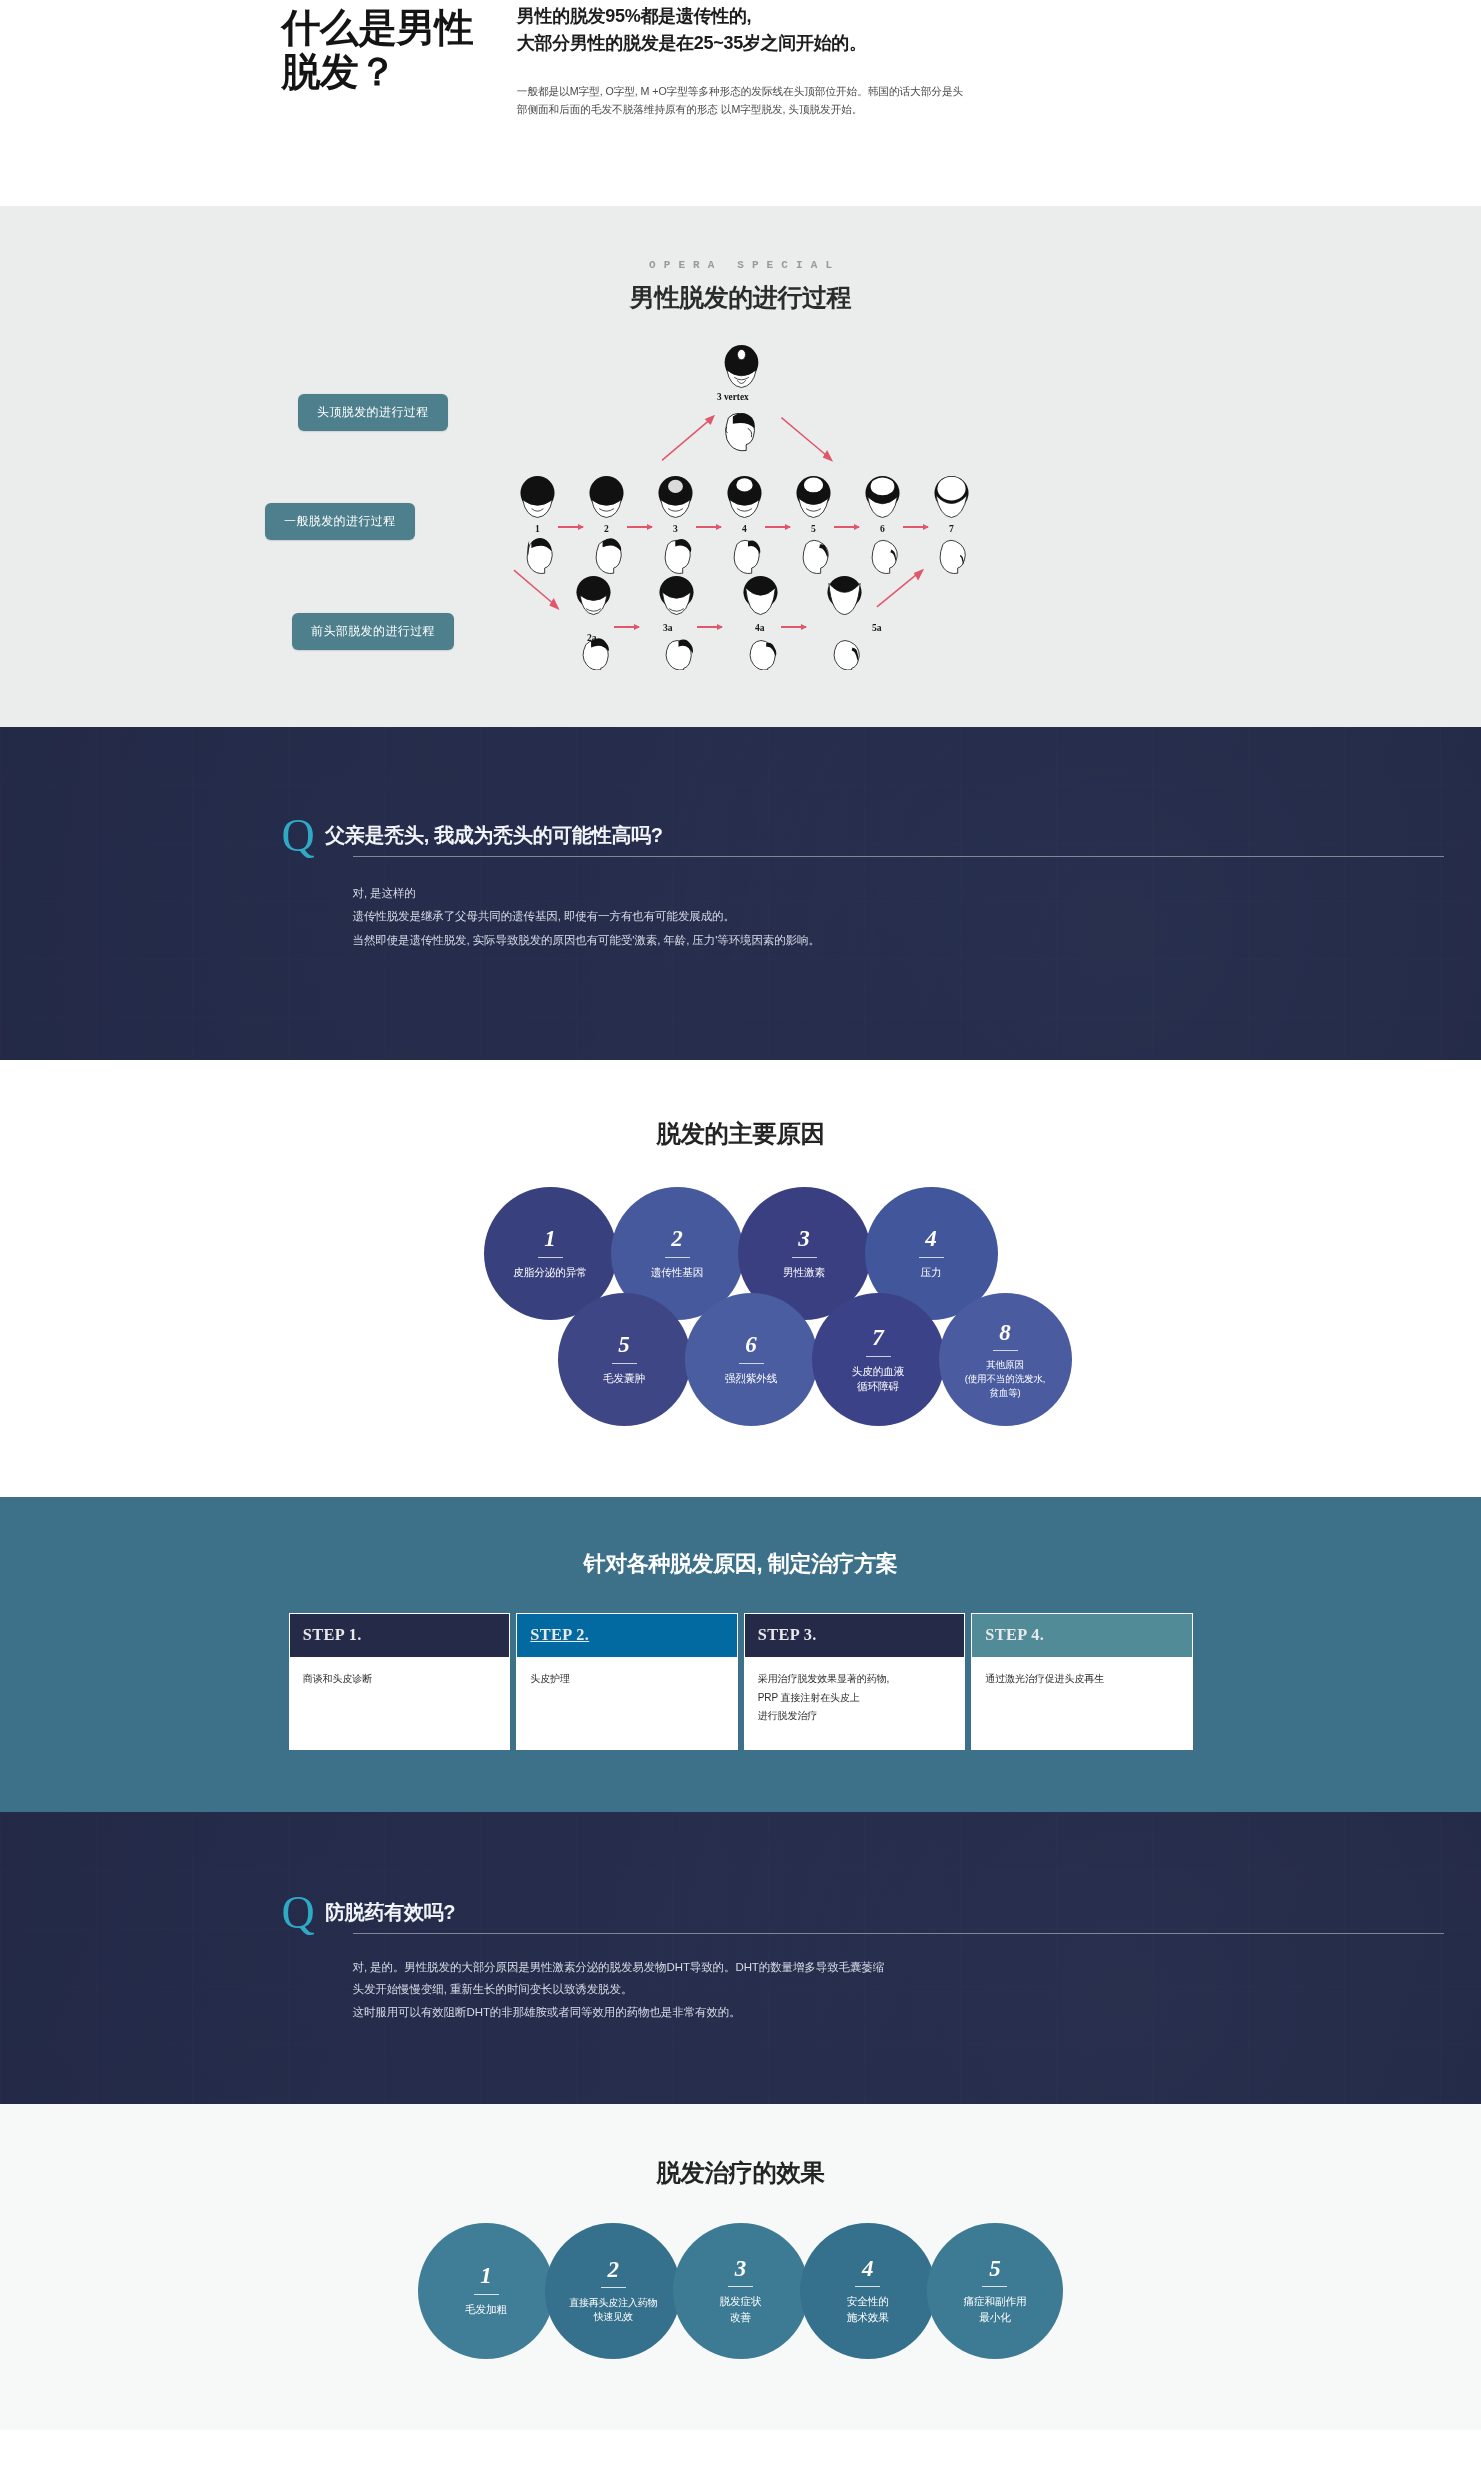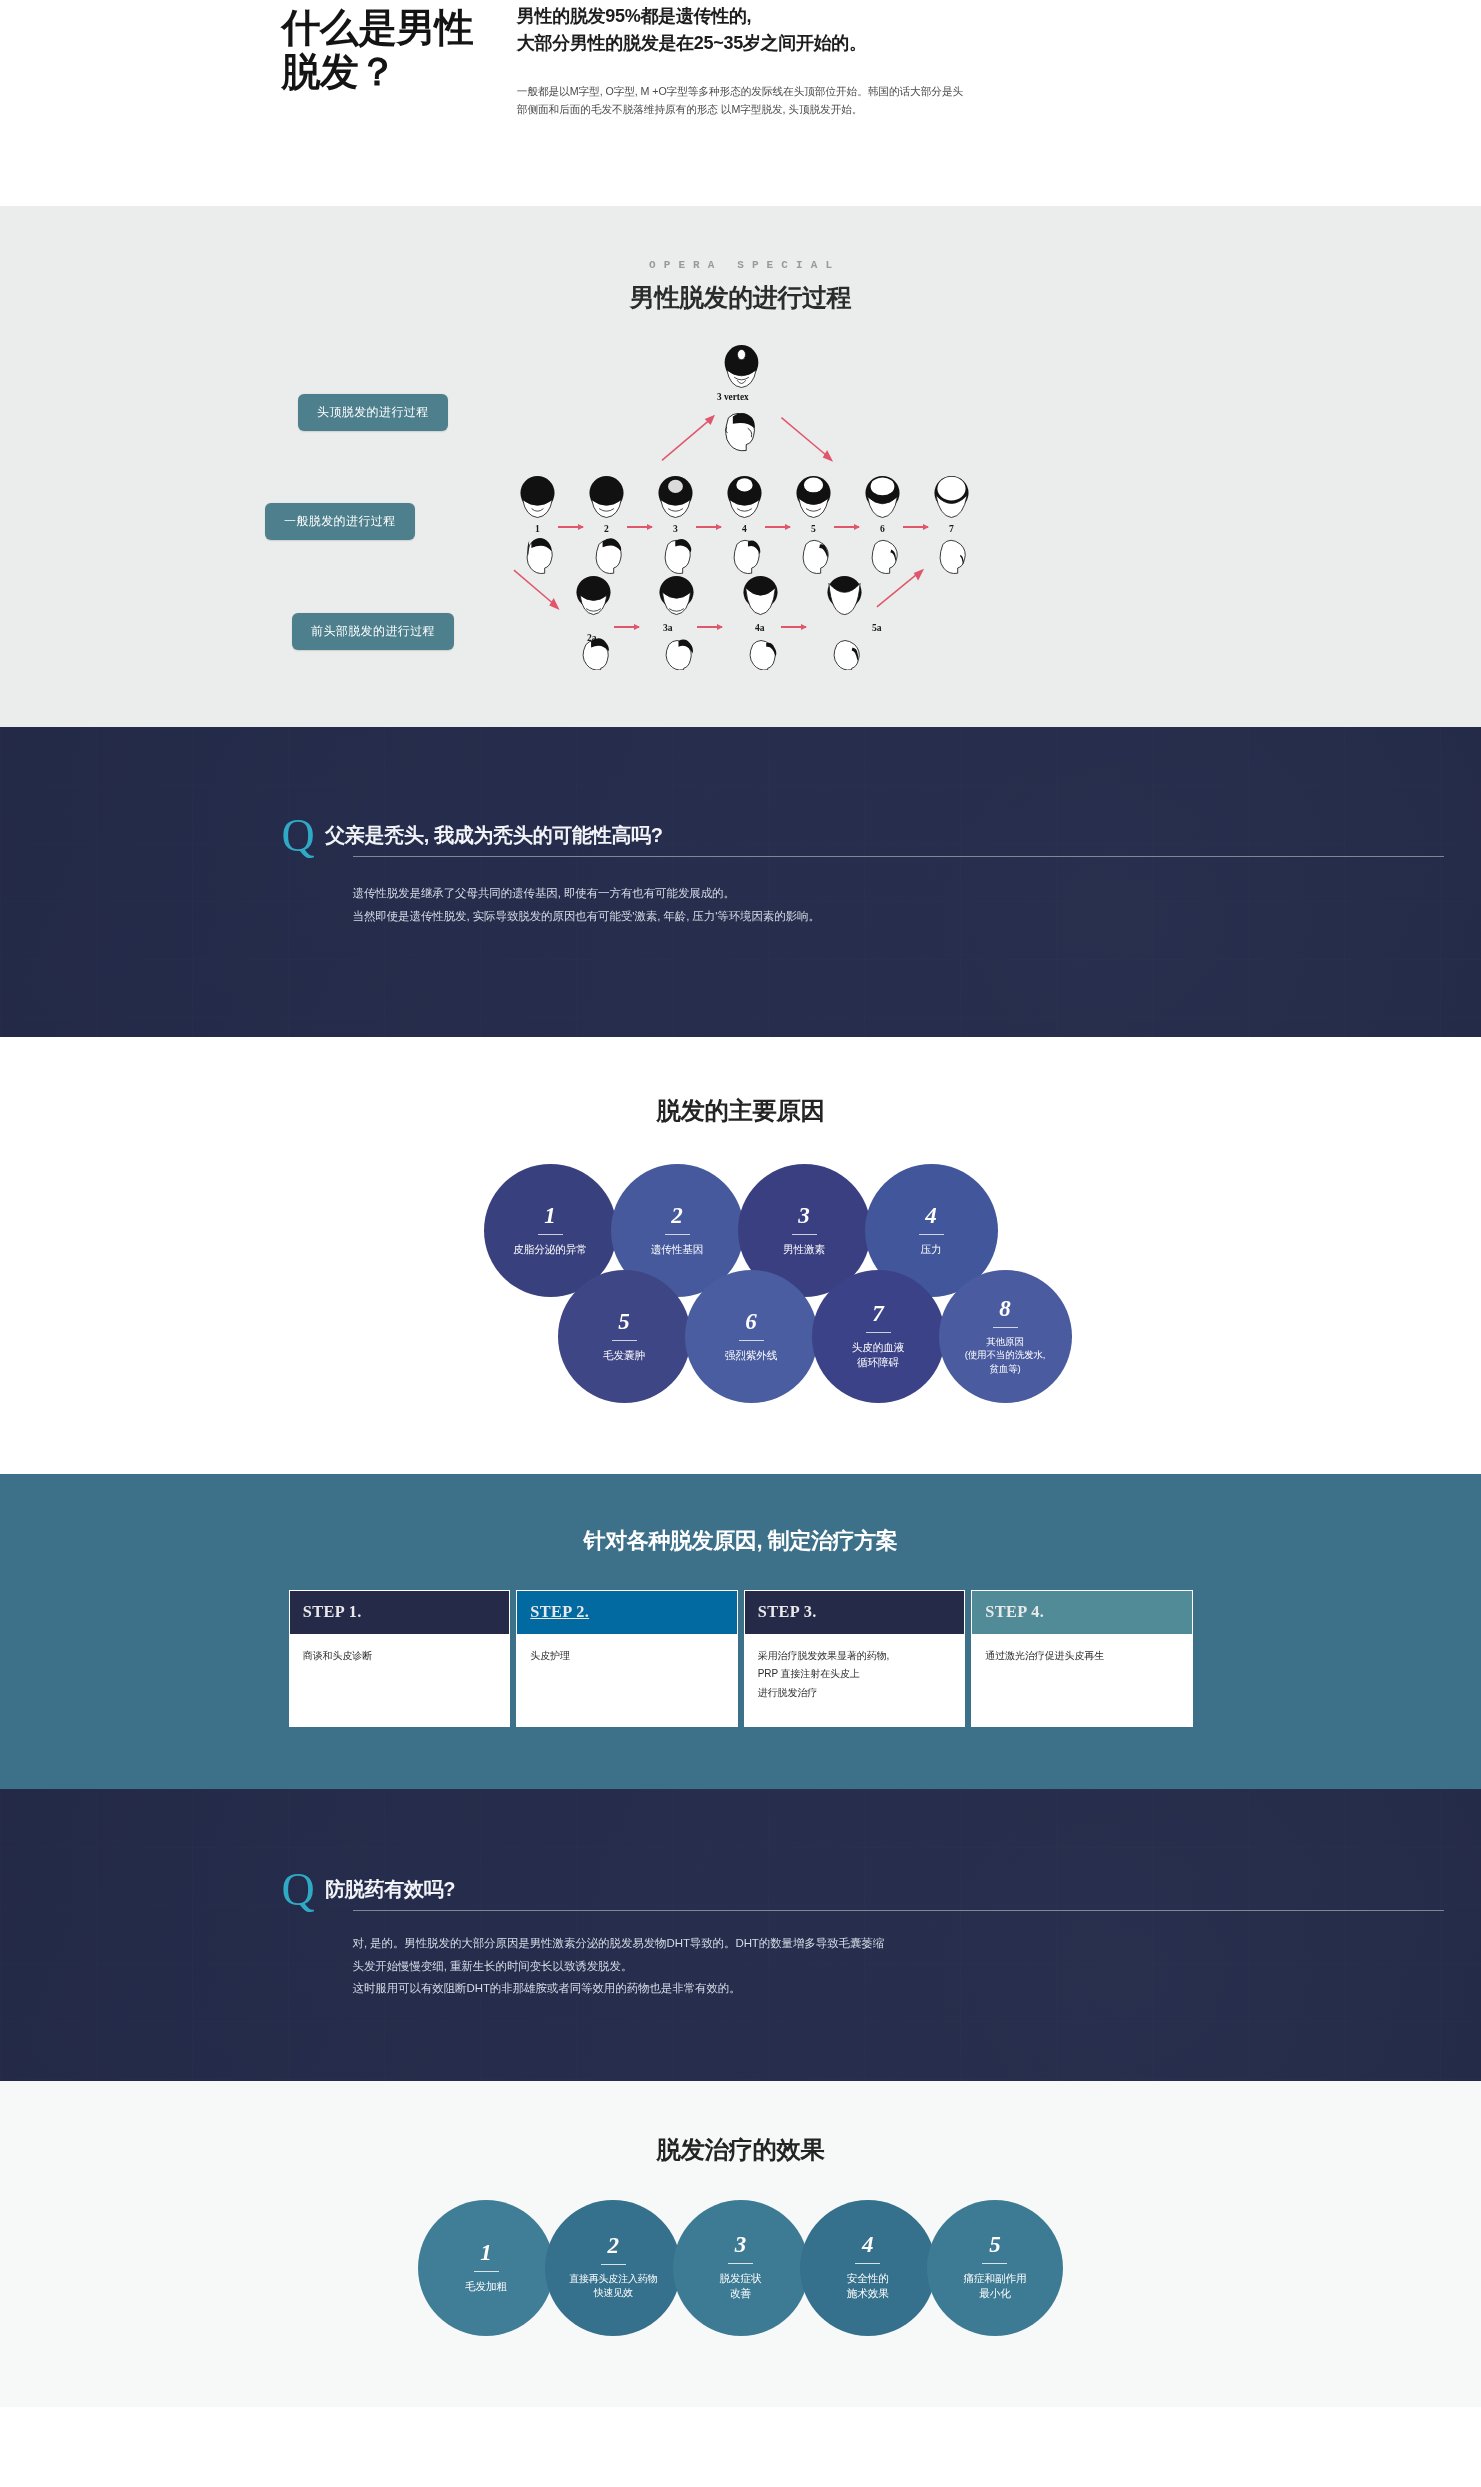--- a/index.html
+++ b/index.html
@@ -536,20 +536,21 @@
 
   <section class="sec-qa" style="padding:95px 0 108px;">
     <div class="qa-bg"></div>
     <div class="qa-inner">
       <div class="qa-head">
         <div class="q-mark">Q</div>
         <div class="q-text">父亲是秃头, 我成为秃头的可能性高吗?</div>
         <div class="q-rule"></div>
       </div>
       <div class="qa-body">
+        <div>对, 是这样的</div>
         <div>遗传性脱发是继承了父母共同的遗传基因, 即使有一方有也有可能发展成的。</div>
         <div>当然即使是遗传性脱发, 实际导致脱发的原因也有可能受'激素, 年龄, 压力'等环境因素的影响。</div>
       </div>
     </div>
   </section>
 
   <section class="sec-causes">
     <h2 class="sec-title">脱发的主要原因</h2>
     <div class="bubble-rows">
 

